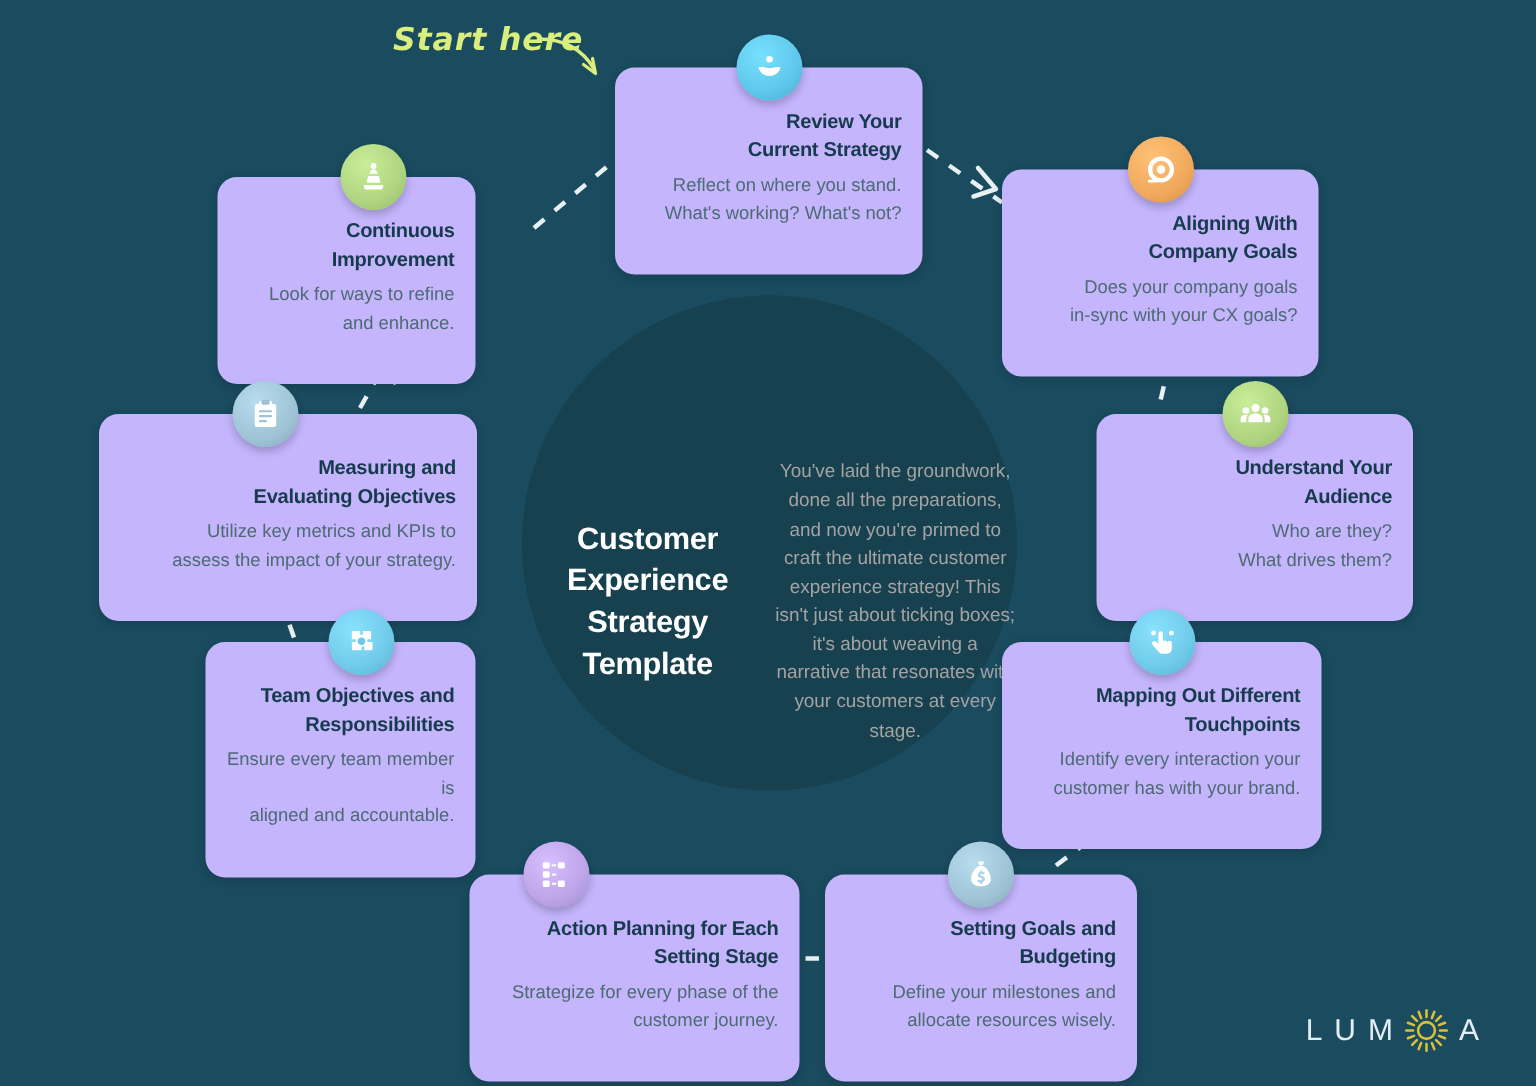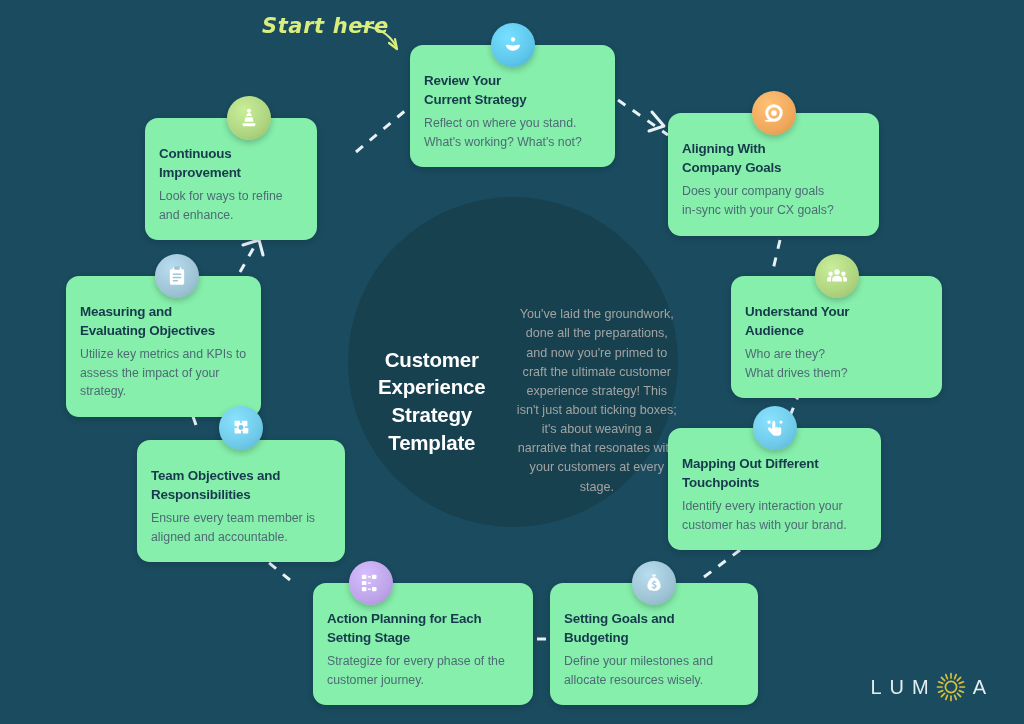--- a/index.html
+++ b/index.html
@@ -57,27 +57,27 @@
     color: #a3a3a3;
     font-size: 12.6px;
     line-height: 1.52;
     text-align: center;
     width: 252px;
   }
 
   
   .card {
     position: absolute;
-    background: #86efac;
+    background: #c4b5fd;
     border-radius: 13px;
     box-sizing: border-box;
     z-index: 4;
-    padding: 26px 14px 16px 14px;
+    padding: 26px 14px 32px 14px;
     box-shadow: 0 2px 7px rgba(0,0,0,0.16);
-    text-align: left;
+    text-align: right;
   }
   .card-title {
     color: #173a4d;
     font-weight: bold;
     font-size: 13.4px;
     line-height: 1.45;
     letter-spacing: -0.2px;
   }
   .card-desc {
     margin-top: 4px;
@@ -291,37 +291,37 @@
           <rect x="2" y="3" width="5" height="4.6" rx="1" fill="#ffffff"></rect>
           <rect x="2" y="9.7" width="5" height="4.6" rx="1" fill="#ffffff"></rect>
           <rect x="2" y="16.4" width="5" height="4.6" rx="1" fill="#ffffff"></rect>
           <rect x="13" y="3" width="5" height="4.6" rx="1" fill="#ffffff"></rect>
           <rect x="13" y="16.4" width="5" height="4.6" rx="1" fill="#ffffff"></rect>
           <rect x="8.6" y="4.6" width="3.2" height="1.5" fill="#ffffff"></rect>
           <rect x="8.6" y="11.3" width="3.2" height="1.5" fill="#ffffff"></rect>
           <rect x="8.6" y="18" width="3.2" height="1.5" fill="#ffffff"></rect>
         </svg>
       </div>
-      <div class="card" style="left: 137px; top: 440px; width: 208px; min-height: 118px;">
+      <div class="card" style="left: 137px; top: 428px; width: 180px; min-height: 118px;">
         <div class="card-title">
           <div>Team Objectives and</div>
           <div>Responsibilities</div>
         </div>
         <div class="card-desc">
           <div>Ensure every team member is</div>
           <div>aligned and accountable.</div>
         </div>
       </div>
       <div class="badge" style="left: 219px; top: 406px; background: radial-gradient(circle at 38% 32%, rgb(137, 227, 255), rgb(111, 201, 232) 62%, rgb(85, 175, 206));">
         <svg width="22" height="22" viewBox="0 0 24 24">
           <path d="M6 4h5v2.6a2 2 0 002 0V4h5a1 1 0 011 1v5h-2.6a2 2 0 000 2H20v5a1 1 0 01-1 1h-5v-2.6a2 2 0 00-2 0V18H6a1 1 0 01-1-1v-5h2.6a2 2 0 000-2H5V5a1 1 0 011-1z" fill="#ffffff"></path>
           <circle cx="12" cy="11.5" r="2.7" fill="#6fc9e8"></circle>
         </svg>
       </div>
-      <div class="card" style="left: 66px; top: 276px; width: 195px; min-height: 111px;">
+      <div class="card" style="left: 66px; top: 276px; width: 252px; min-height: 111px;">
         <div class="card-title">
           <div>Measuring and</div>
           <div>Evaluating Objectives</div>
         </div>
         <div class="card-desc">
           <div>Utilize key metrics and KPIs to</div>
           <div>assess the impact of your strategy.</div>
         </div>
       </div>
       <div class="badge" style="left: 155px; top: 254px; background: radial-gradient(circle at 38% 32%, rgb(183, 221, 238), rgb(157, 195, 212) 62%, rgb(131, 169, 186));">

